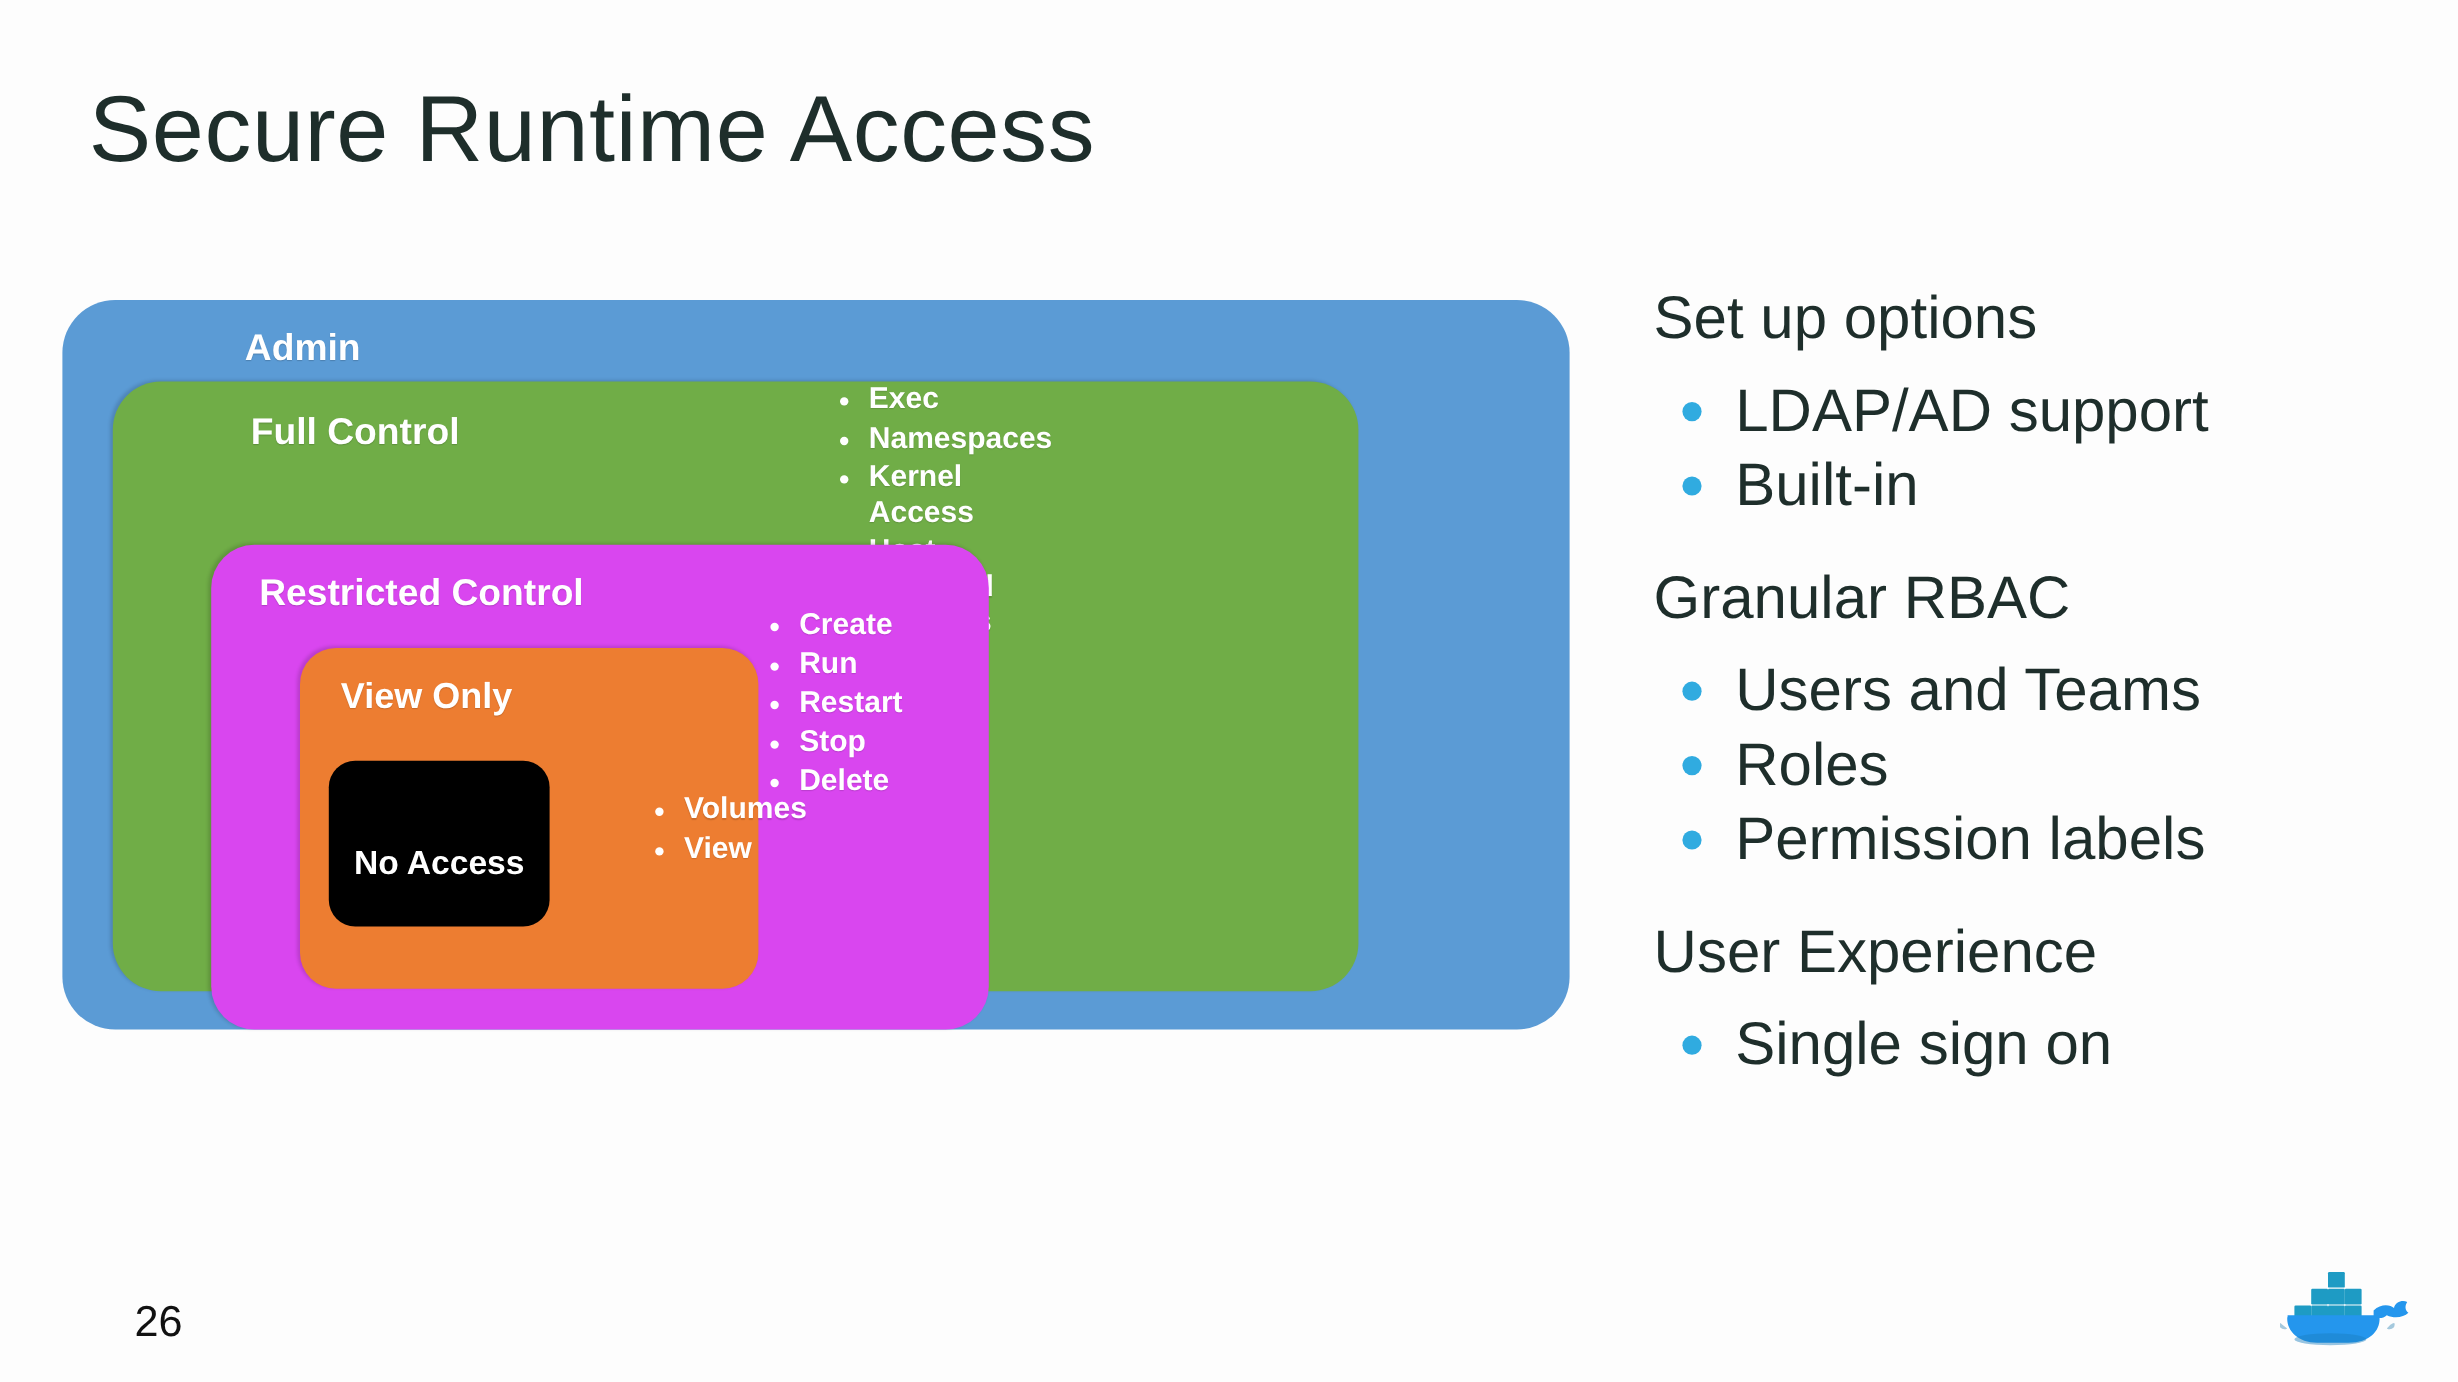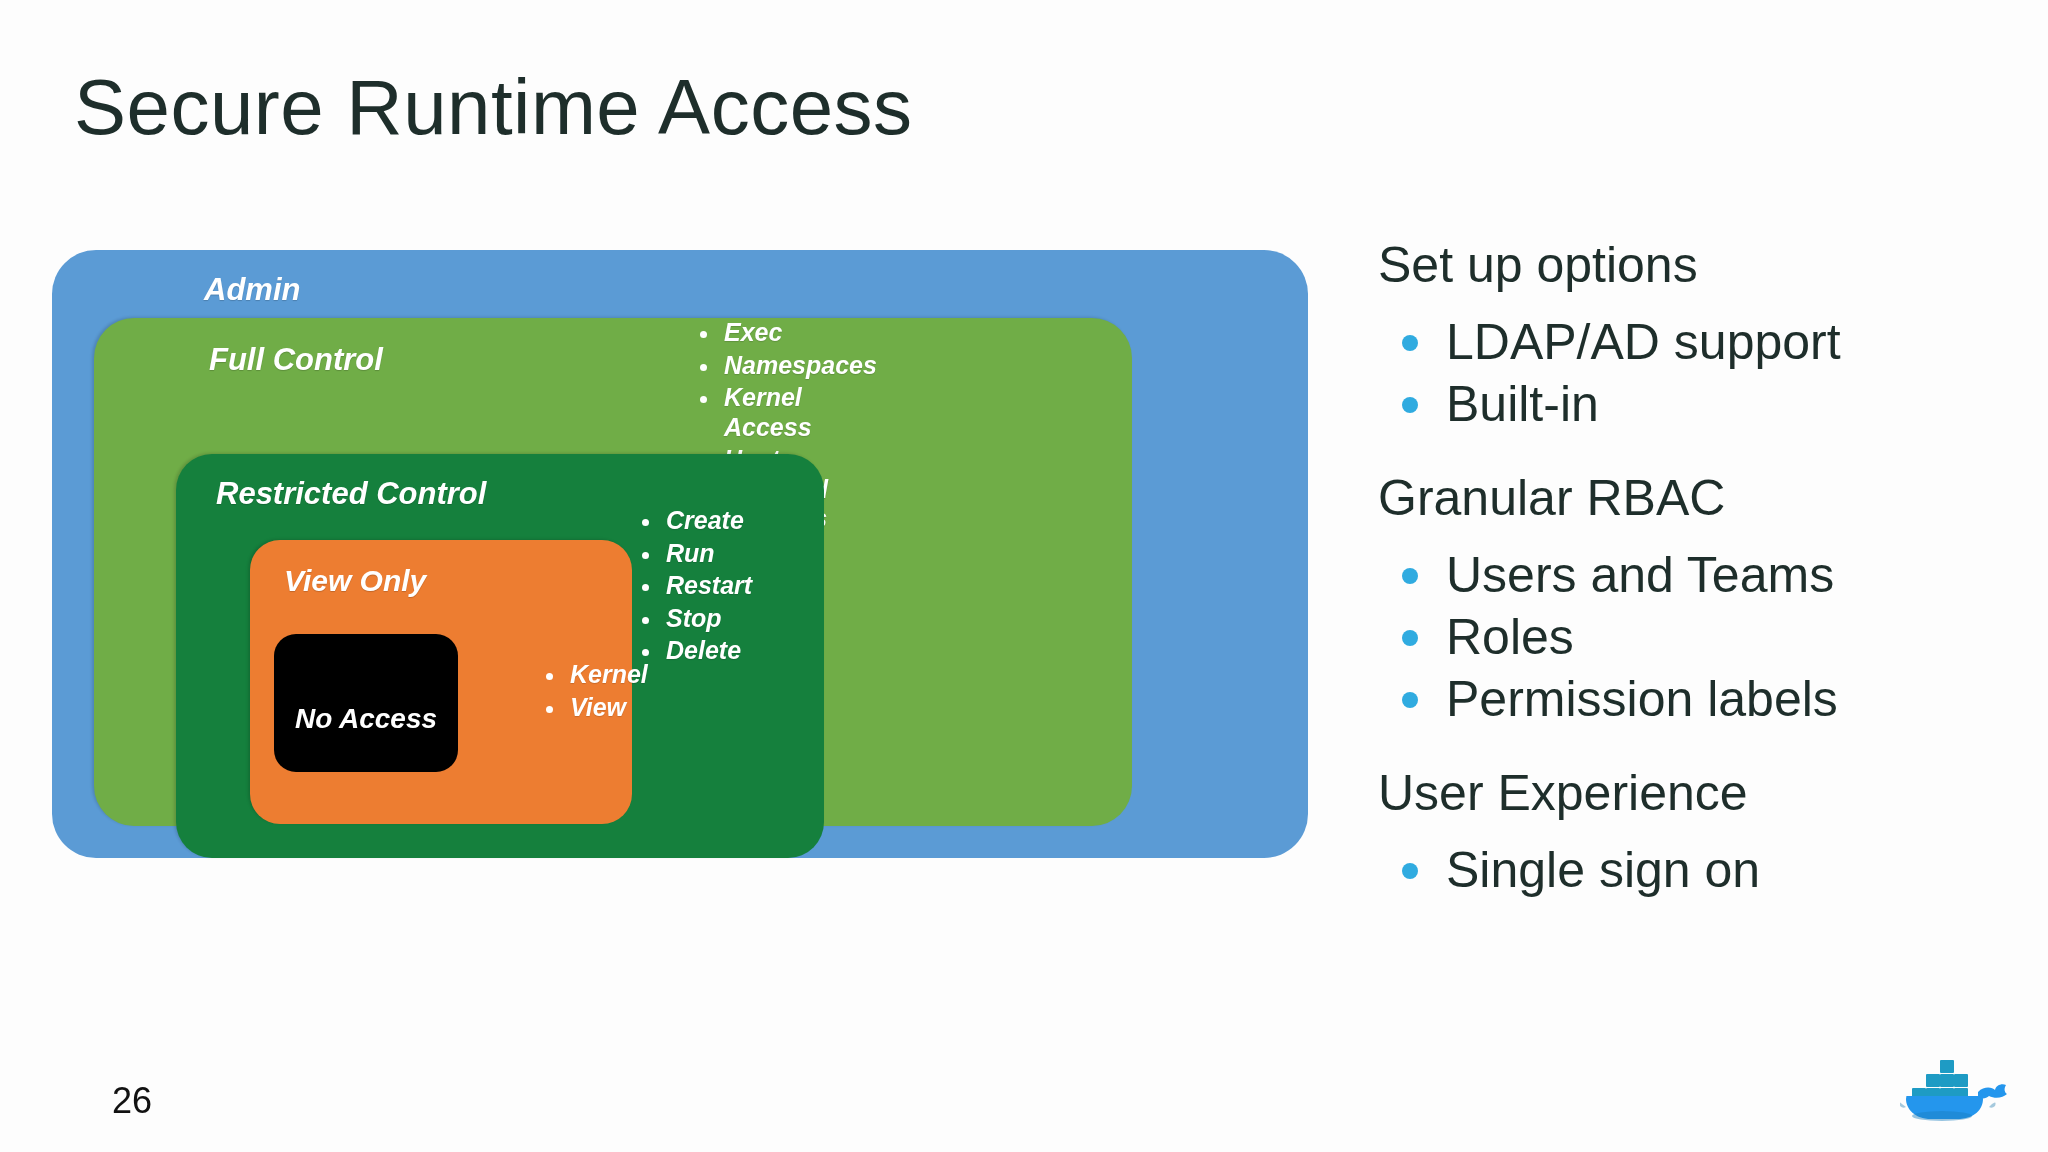--- a/index.html
+++ b/index.html
@@ -56,37 +56,36 @@
     font-weight: bold;
     white-space: nowrap;
     text-shadow: 0 1px 1px rgba(0,0,0,0.18);
   }
 
   #ring-admin {
     left: 0; top: 0;
     width: 1256px; height: 608px;
     background: #5B9BD5;
     border-radius: 44px;
-    font-style: italic;
   }
   #label-admin { left: 152px; top: 22px; font-size: 31px; }
 
   #ring-full {
     left: 42px; top: 68px;
     width: 1038px; height: 508px;
     background: #70AD47;
     border-radius: 40px;
     box-shadow: -2px -1px 3px rgba(0,0,0,0.14);
   }
   #label-full { left: 115px; top: 24px; font-size: 31px; }
 
   #ring-restricted {
     left: 82px; top: 136px;
     width: 648px; height: 404px;
-    background: #15803d;
+    background: #d946ef;
     border-radius: 36px;
     box-shadow: -2px -1px 3px rgba(0,0,0,0.14);
   }
   #label-restricted { left: 40px; top: 22px; font-size: 31px; }
 
   #ring-viewonly {
     left: 38px; top: 86px;
     width: 382px; height: 284px;
     background: #ED7D31;
     border-radius: 30px;
@@ -247,21 +246,21 @@
             <li>Run</li>
             <li>Restart</li>
             <li>Stop</li>
             <li>Delete</li>
           </ul>
 
           <div class="ring" id="ring-viewonly">
             <div class="ring-label" id="label-viewonly">View Only</div>
 
             <ul class="perm-list" id="list-viewonly">
-              <li>Kernel</li>
+              <li>Volumes</li>
               <li>View</li>
             </ul>
 
             <div class="ring" id="ring-noaccess">
               <div id="label-noaccess">No Access</div>
             </div>
 
           </div>
         </div>
       </div>

